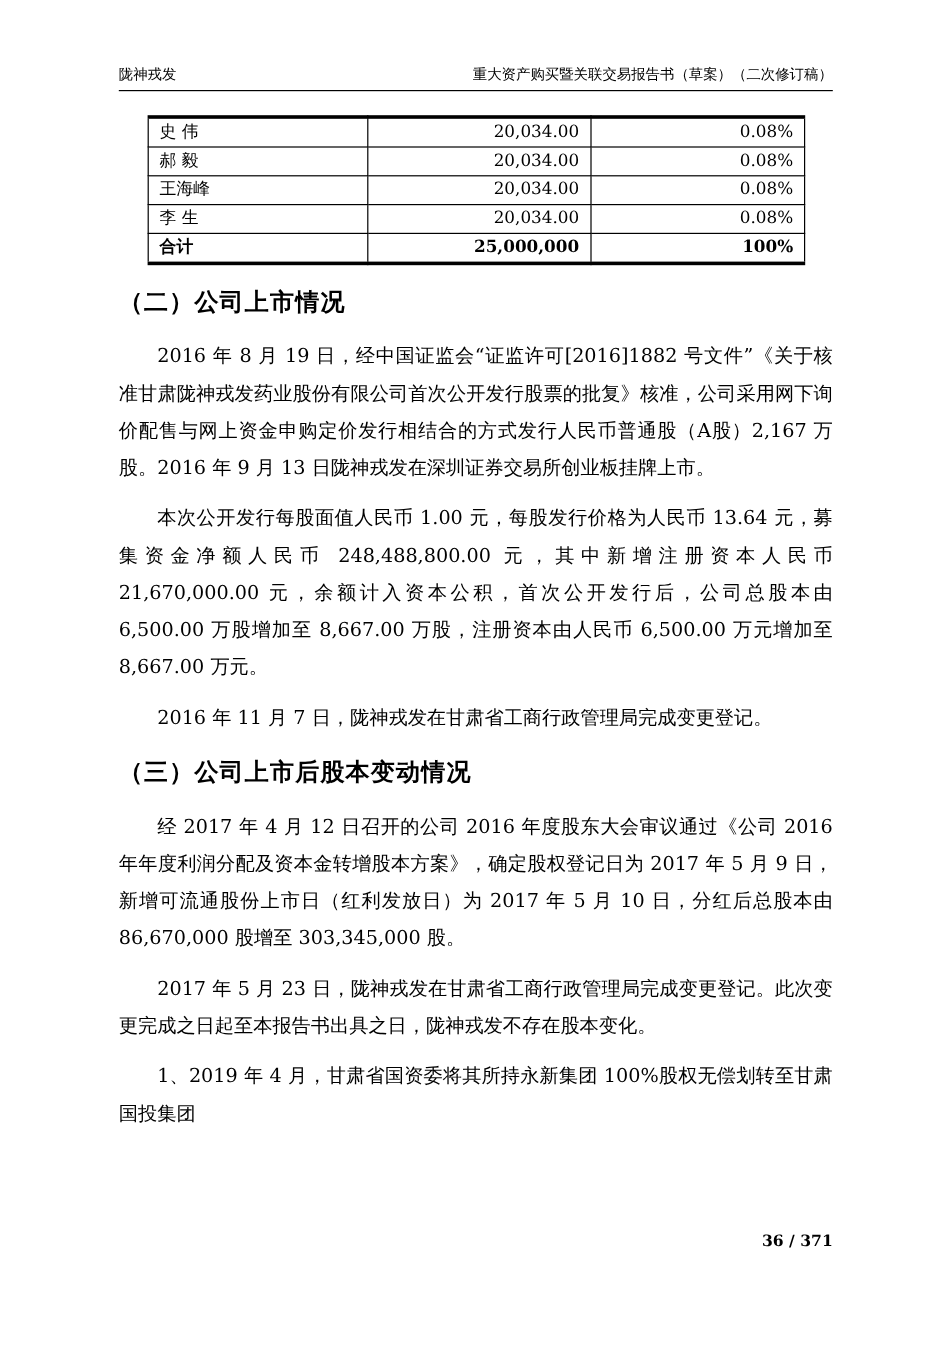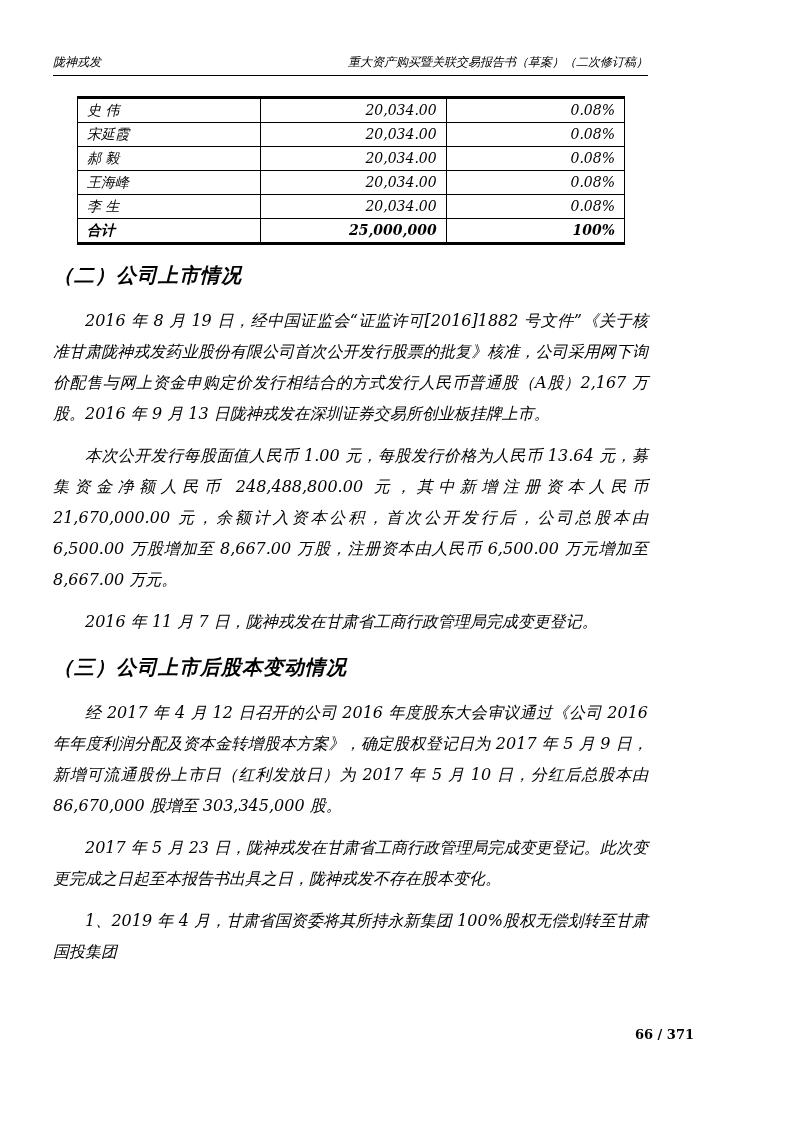--- a/index.html
+++ b/index.html
@@ -6,21 +6,21 @@
   html, body { margin: 0; padding: 0; background: #ffffff; }
   .page {
     position: relative;
     width: 793px;
     height: 1122px;
     background: #ffffff;
     color: #000000;
     font-family: "DejaVu Serif", "Liberation Serif", serif;
     overflow: hidden;
   }
-  .content { margin: 0 53px; width: 595px; font-style: italic; }
+  .content { margin: 0 99px; width: 595px; }
 
   
   .doc-header {
     display: flex;
     justify-content: space-between;
     align-items: flex-end;
     padding-top: 54px;
     padding-bottom: 5px;
     border-bottom: 1px solid #000;
     font-size: 12px;
@@ -88,25 +88,20 @@
 
     <div class="table-wrap">
       <table class="shareholders">
         <tbody>
           <tr>
             <td class="name-cell">史 伟</td>
             <td class="shares-cell">20,034.00</td>
             <td class="ratio-cell">0.08%</td>
           </tr>
           <tr>
-            <td class="name-cell">宋延霞</td>
-            <td class="shares-cell">20,034.00</td>
-            <td class="ratio-cell">0.08%</td>
-          </tr>
-          <tr>
             <td class="name-cell">郝 毅</td>
             <td class="shares-cell">20,034.00</td>
             <td class="ratio-cell">0.08%</td>
           </tr>
           <tr>
             <td class="name-cell">王海峰</td>
             <td class="shares-cell">20,034.00</td>
             <td class="ratio-cell">0.08%</td>
           </tr>
           <tr>
@@ -129,14 +124,14 @@
     <p class="body-para">2016 年 11 月 7 日，陇神戎发在甘肃省工商行政管理局完成变更登记。</p>
 
     <h2 class="section-heading">（三）公司上市后股本变动情况</h2>
     <p class="body-para">经 2017 年 4 月 12 日召开的公司 2016 年度股东大会审议通过《公司 2016 年年度利润分配及资本金转增股本方案》，确定股权登记日为 2017 年 5 月 9 日，新增可流通股份上市日（红利发放日）为 2017 年 5 月 10 日，分红后总股本由 86,670,000 股增至 303,345,000 股。</p>
     <p class="body-para">2017 年 5 月 23 日，陇神戎发在甘肃省工商行政管理局完成变更登记。此次变更完成之日起至本报告书出具之日，陇神戎发不存在股本变化。</p>
 
     <p class="body-para">1、2019 年 4 月，甘肃省国资委将其所持永新集团 100%股权无偿划转至甘肃国投集团</p>
 
   </div>
 
-  <div class="page-footer">66 / 371</div>
+  <div class="page-footer">36 / 371</div>
 </div>
 
 </body></html>

